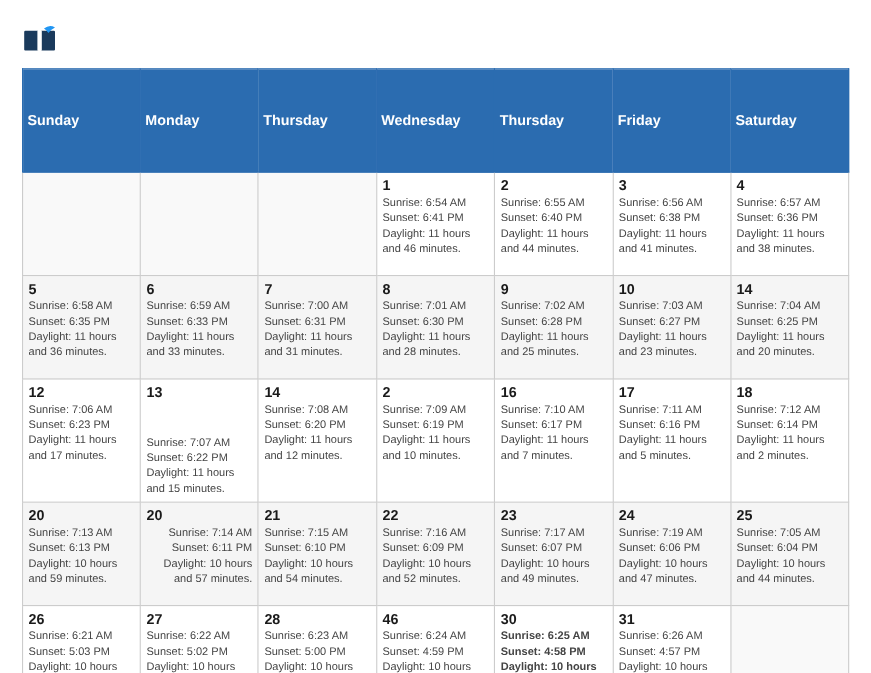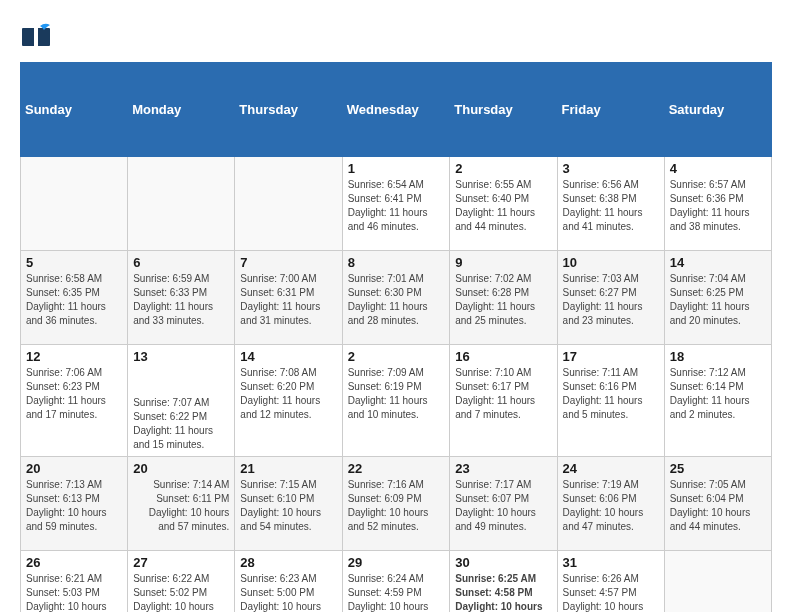--- a/index.html
+++ b/index.html
@@ -331,21 +331,21 @@
 and 39 minutes.</div>
         </td>
         <td>
           <span class="day-number">28</span>
           <div class="day-info" style="white-space: pre-line;">Sunrise: 6:23 AM
 Sunset: 5:00 PM
 Daylight: 10 hours
 and 37 minutes.</div>
         </td>
         <td>
-          <span class="day-number">29</span>
+          <span class="day-number">46</span>
           <div class="day-info" style="white-space: pre-line;">Sunrise: 6:24 AM
 Sunset: 4:59 PM
 Daylight: 10 hours
 and 35 minutes.</div>
         </td>
         <td>
           <span class="day-number">30</span>
           <div class="day-info" style="white-space: pre-line; font-weight: bold;">Sunrise: 6:25 AM
 Sunset: 4:58 PM
 Daylight: 10 hours

